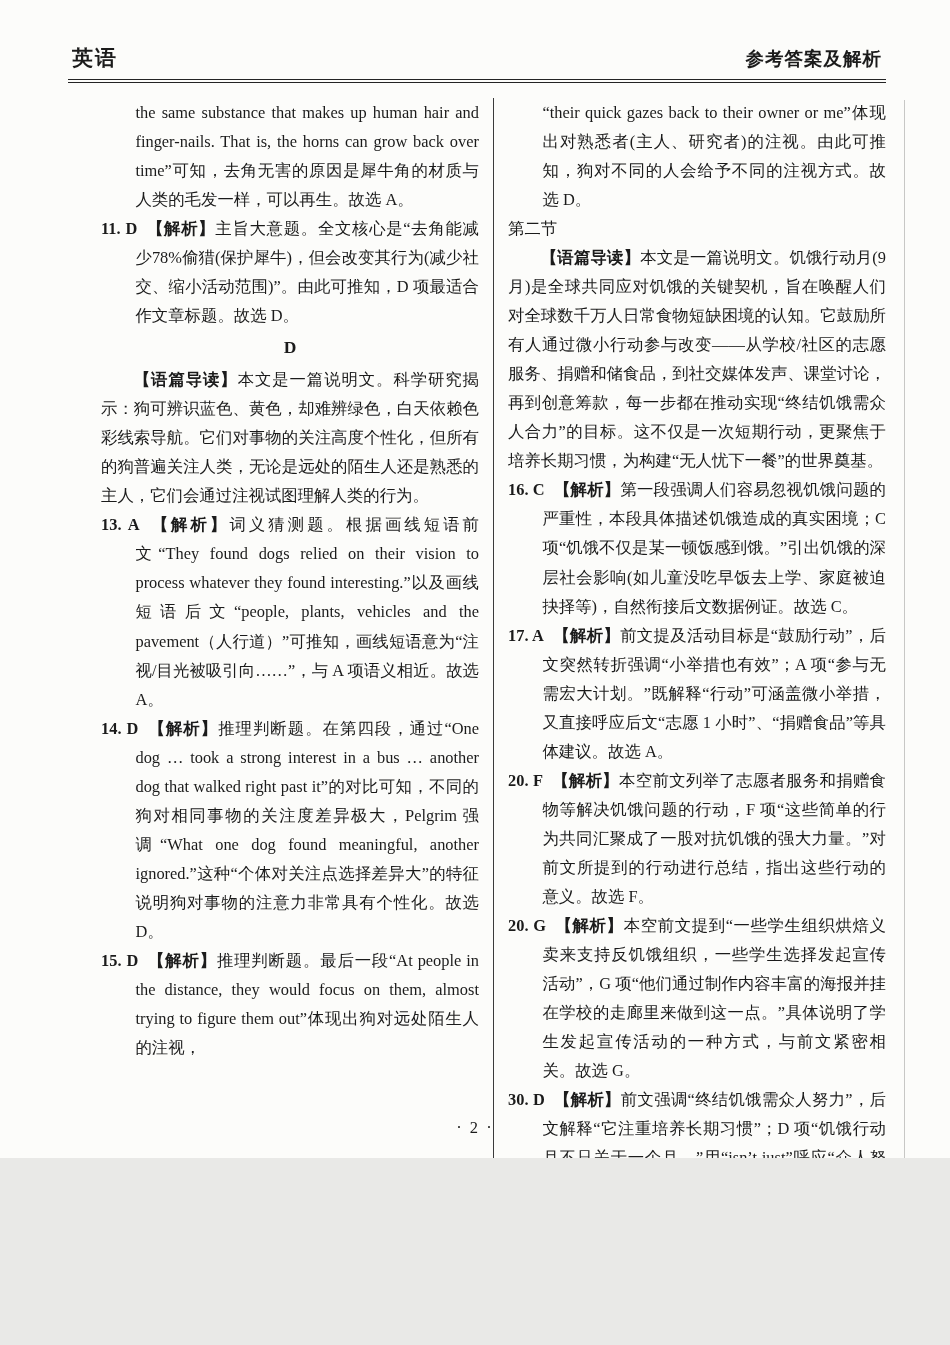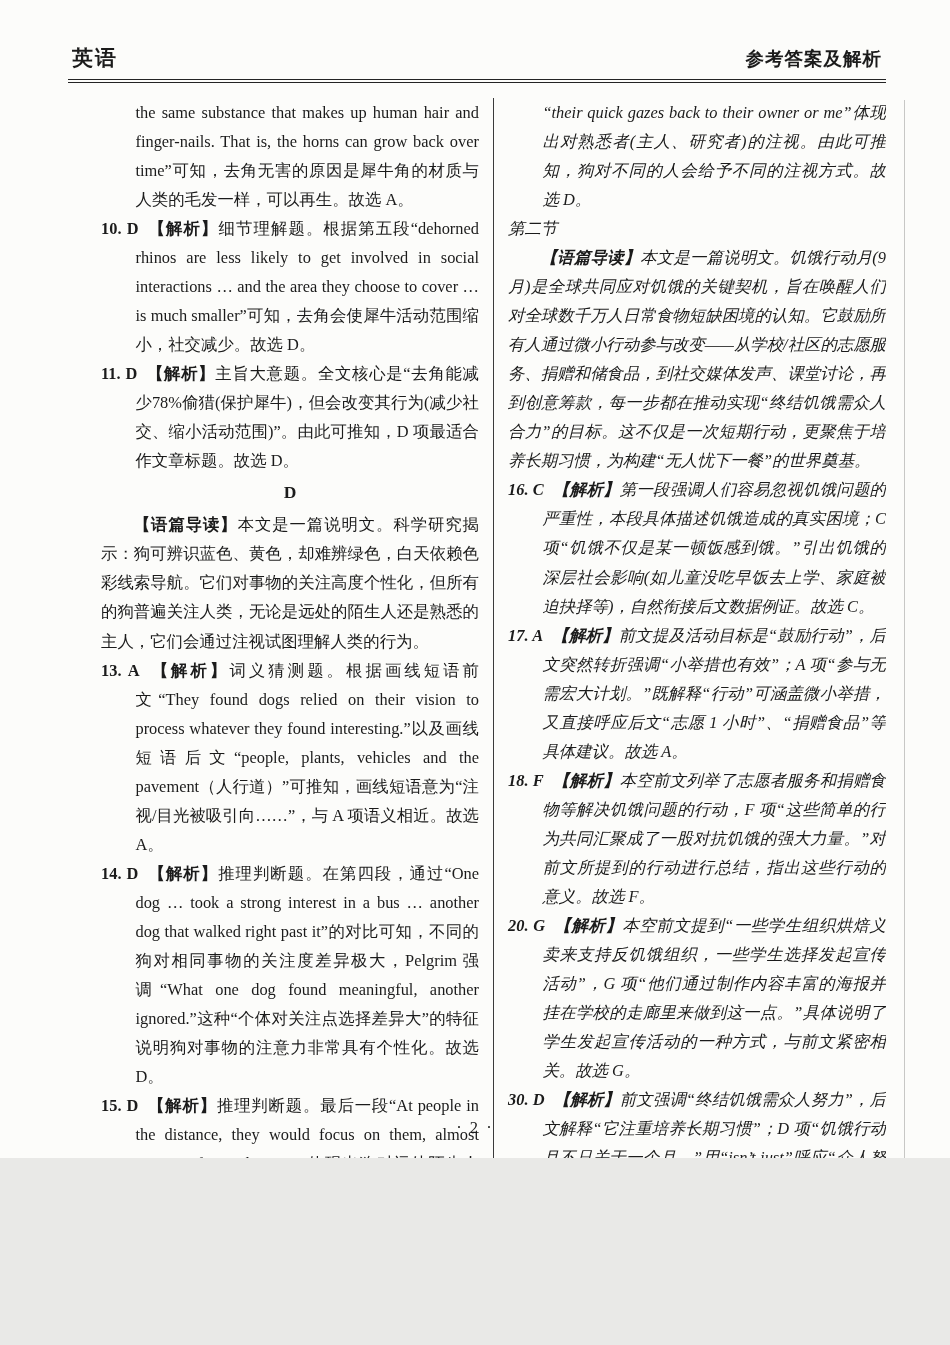--- a/index.html
+++ b/index.html
@@ -34,21 +34,21 @@
     margin-left:33px;
   }
   .col {
     flex:1 1 0;
     font-size:16.4px;
     line-height:1.77;
     text-align:justify;
     overflow:hidden;
   }
   .col-left  { padding-right:14px; }
-  .col-right { padding-left:14px;font-style:italic; }
+  .col-right { padding-left:14px; }
   .divider { width:1px; background:#3a3a3a; align-self:stretch; }
   .blk { margin:0; }
   .continuation { padding-left:2.1em; }
   .item { padding-left:2.1em; text-indent:-2.1em; }
   .num { font-weight:700; margin-right:.55em; white-space:nowrap; }
   .lbl { font-weight:700; font-family:"Liberation Sans","DejaVu Sans",sans-serif; }
   .intro { text-indent:2em; }
   .letter { text-align:center; text-indent:0; font-weight:700; font-size:17.5px; margin:2px 0; }
   .subsection { text-indent:0; }
   .part { text-indent:0; font-weight:700; font-family:"Liberation Sans","DejaVu Sans",sans-serif; }
@@ -68,36 +68,35 @@
 
   <div class="hdr">
     <span class="subject">英语</span>
     <span class="title">参考答案及解析</span>
   </div>
   <div class="rule"></div>
 
   <div class="columns">
     <section class="col col-left" id="col-left">
         <p class="blk continuation">the same substance that makes up human hair and finger-nails. That is, the horns can grow back over time”可知，去角无害的原因是犀牛角的材质与人类的毛发一样，可以再生。故选 A。</p>
-        <p class="blk item"><span class="num">10. D</span><span class="lbl">【解析】</span><span class="txt">细节理解题。根据第五段“dehorned rhinos are less likely to get involved in social interactions … and the area they choose to cover … is much smaller”可知，去角会使犀牛活动范围缩小，社交减少。故选 D。</span></p>
         <p class="blk item"><span class="num">11. D</span><span class="lbl">【解析】</span><span class="txt">主旨大意题。全文核心是“去角能减少78%偷猎(保护犀牛)，但会改变其行为(减少社交、缩小活动范围)”。由此可推知，D 项最适合作文章标题。故选 D。</span></p>
         <p class="blk letter">D</p>
         <p class="blk intro"><span class="lbl">【语篇导读】</span><span class="txt">本文是一篇说明文。科学研究揭示：狗可辨识蓝色、黄色，却难辨绿色，白天依赖色彩线索导航。它们对事物的关注高度个性化，但所有的狗普遍关注人类，无论是远处的陌生人还是熟悉的主人，它们会通过注视试图理解人类的行为。</span></p>
         <p class="blk item"><span class="num">13. A</span><span class="lbl">【解析】</span><span class="txt">词义猜测题。根据画线短语前文“They found dogs relied on their vision to process whatever they found interesting.”以及画线短语后文“people, plants, vehicles and the pavement（人行道）”可推知，画线短语意为“注视/目光被吸引向……”，与 A 项语义相近。故选 A。</span></p>
         <p class="blk item"><span class="num">14. D</span><span class="lbl">【解析】</span><span class="txt">推理判断题。在第四段，通过“One dog … took a strong interest in a bus … another dog that walked right past it”的对比可知，不同的狗对相同事物的关注度差异极大，Pelgrim 强调“What one dog found meaningful, another ignored.”这种“个体对关注点选择差异大”的特征说明狗对事物的注意力非常具有个性化。故选 D。</span></p>
         <p class="blk item"><span class="num">15. D</span><span class="lbl">【解析】</span><span class="txt">推理判断题。最后一段“At people in the distance, they would focus on them, almost trying to figure them out”体现出狗对远处陌生人的注视，</span></p>
       </section>
     <div class="divider"></div>
     <section class="col col-right" id="col-right">
         <p class="blk continuation">“their quick gazes back to their owner or me”体现出对熟悉者(主人、研究者)的注视。由此可推知，狗对不同的人会给予不同的注视方式。故选 D。</p>
         <p class="blk subsection">第二节</p>
         <p class="blk intro"><span class="lbl">【语篇导读】</span><span class="txt">本文是一篇说明文。饥饿行动月(9月)是全球共同应对饥饿的关键契机，旨在唤醒人们对全球数千万人日常食物短缺困境的认知。它鼓励所有人通过微小行动参与改变——从学校/社区的志愿服务、捐赠和储食品，到社交媒体发声、课堂讨论，再到创意筹款，每一步都在推动实现“终结饥饿需众人合力”的目标。这不仅是一次短期行动，更聚焦于培养长期习惯，为构建“无人忧下一餐”的世界奠基。</span></p>
         <p class="blk item"><span class="num">16. C</span><span class="lbl">【解析】</span><span class="txt">第一段强调人们容易忽视饥饿问题的严重性，本段具体描述饥饿造成的真实困境；C 项“饥饿不仅是某一顿饭感到饿。”引出饥饿的深层社会影响(如儿童没吃早饭去上学、家庭被迫抉择等)，自然衔接后文数据例证。故选 C。</span></p>
         <p class="blk item"><span class="num">17. A</span><span class="lbl">【解析】</span><span class="txt">前文提及活动目标是“鼓励行动”，后文突然转折强调“小举措也有效”；A 项“参与无需宏大计划。”既解释“行动”可涵盖微小举措，又直接呼应后文“志愿 1 小时”、“捐赠食品”等具体建议。故选 A。</span></p>
-        <p class="blk item"><span class="num">18. F</span><span class="lbl">【解析】</span><span class="txt">本空前文列举了志愿者服务和捐赠食物等解决饥饿问题的行动，F 项“这些简单的行为共同汇聚成了一股对抗饥饿的强大力量。”对前文所提到的行动进行总结，指出这些行动的意义。故选 F。</span></p>
+        <p class="blk item"><span class="num">20. F</span><span class="lbl">【解析】</span><span class="txt">本空前文列举了志愿者服务和捐赠食物等解决饥饿问题的行动，F 项“这些简单的行为共同汇聚成了一股对抗饥饿的强大力量。”对前文所提到的行动进行总结，指出这些行动的意义。故选 F。</span></p>
         <p class="blk item"><span class="num">20. G</span><span class="lbl">【解析】</span><span class="txt">本空前文提到“一些学生组织烘焙义卖来支持反饥饿组织，一些学生选择发起宣传活动”，G 项“他们通过制作内容丰富的海报并挂在学校的走廊里来做到这一点。”具体说明了学生发起宣传活动的一种方式，与前文紧密相关。故选 G。</span></p>
         <p class="blk item"><span class="num">30. D</span><span class="lbl">【解析】</span><span class="txt">前文强调“终结饥饿需众人努力”，后文解释“它注重培养长期习惯”；D 项“饥饿行动月不只关于一个月。”用“isn’t just”呼应“众人努力”的持续性，自然引出后文“长期习惯”的论述，逻辑连贯。故选 D。</span></p>
         <p class="blk part">第二部分　语言运用</p>
         <p class="blk subsection">第一节</p>
       </section>
   </div>
 
   <div class="scan-line"></div>
 
   <div class="footer">

